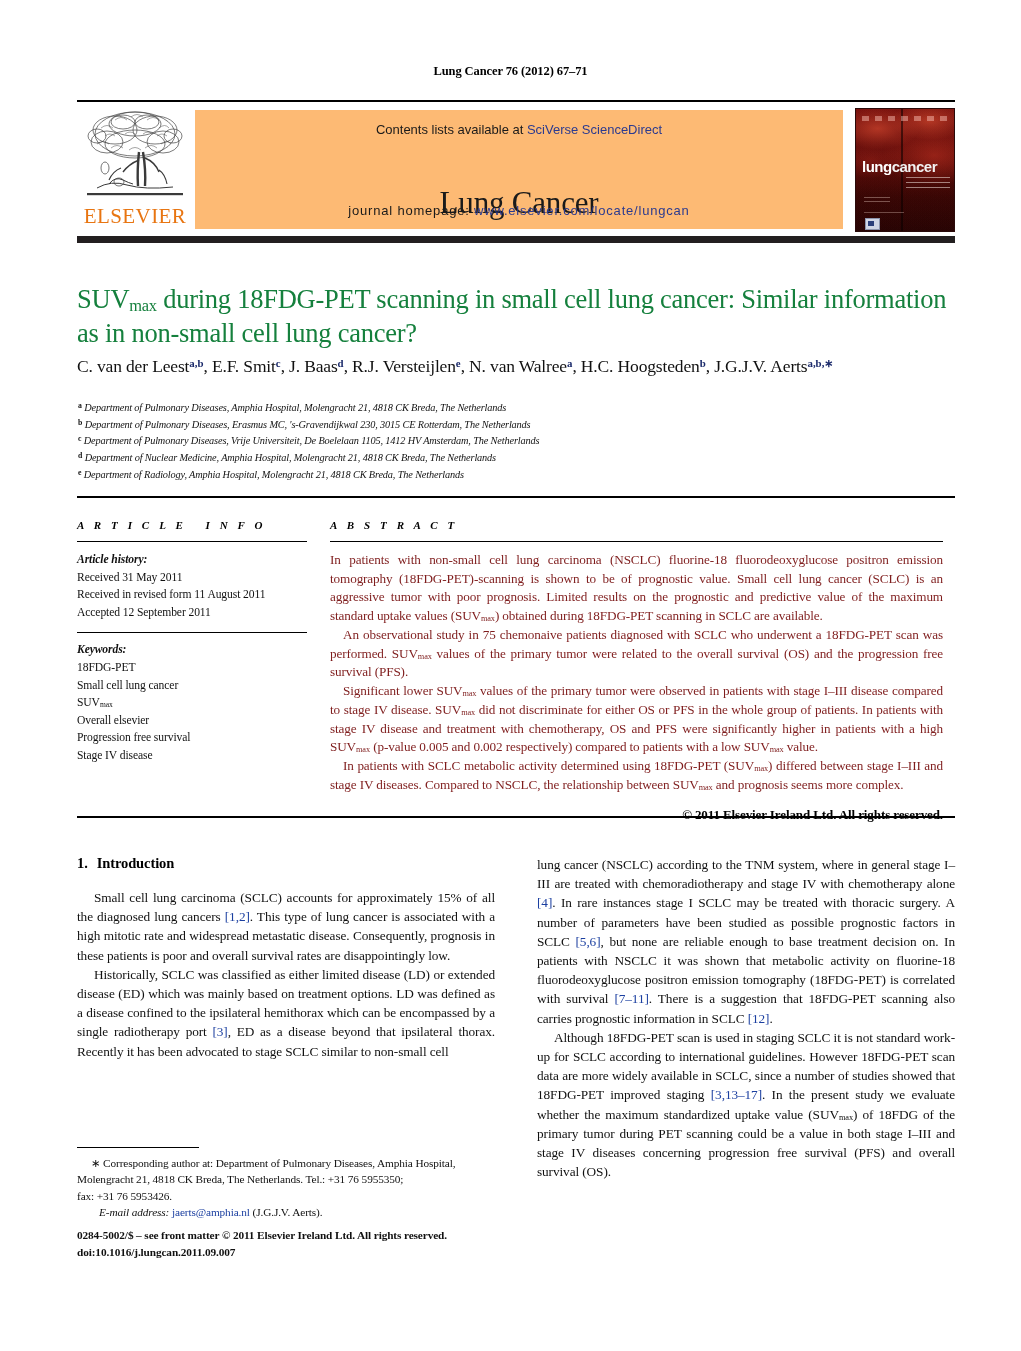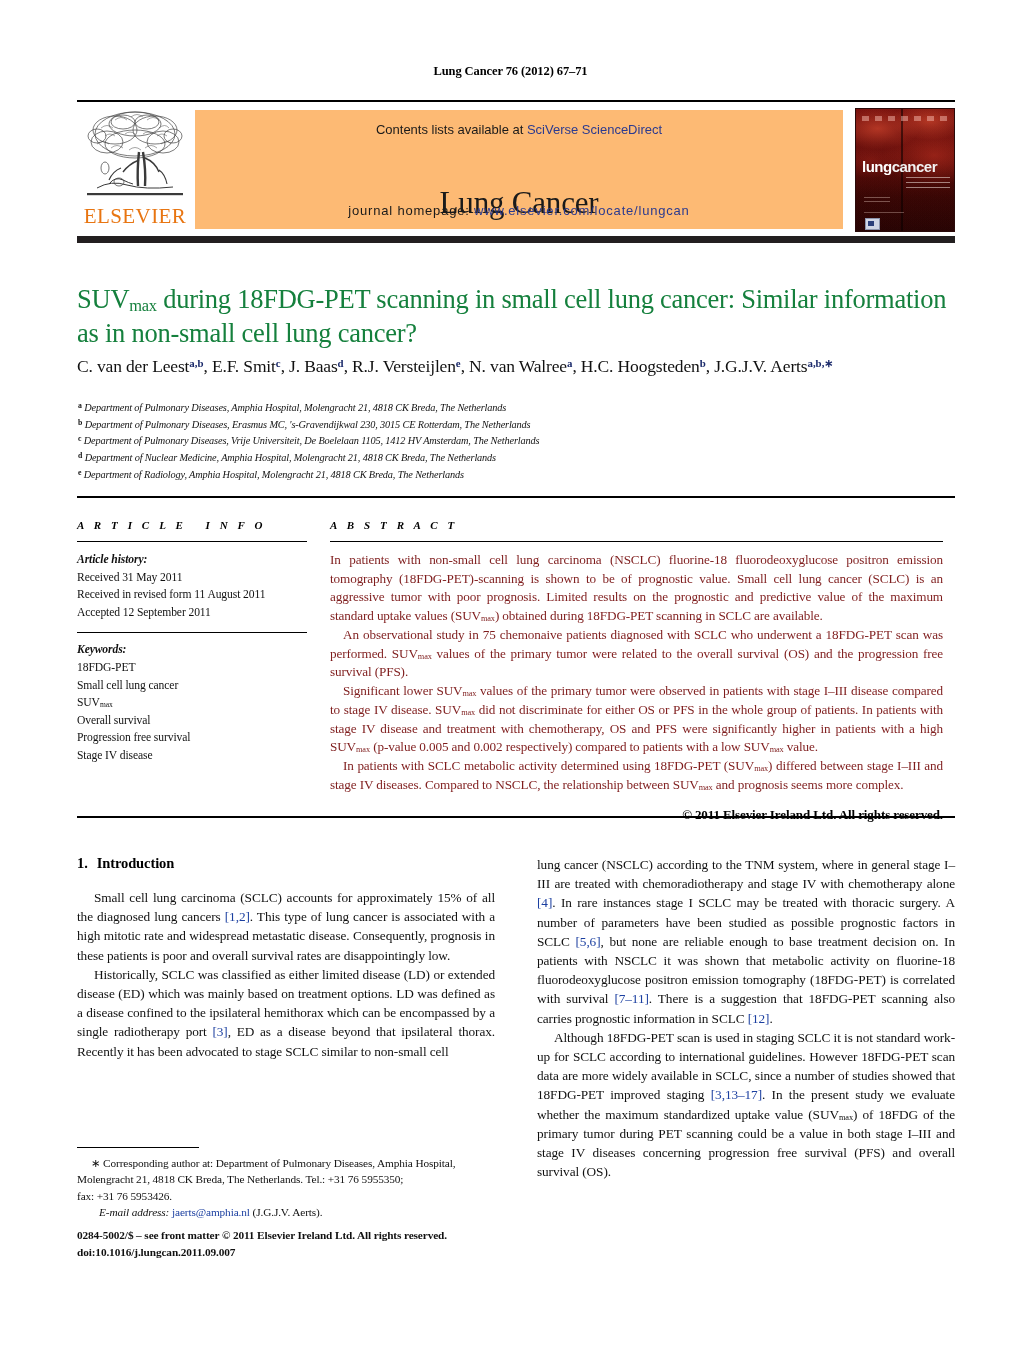--- a/index.html
+++ b/index.html
@@ -508,21 +508,21 @@
       <div>Received 31 May 2011</div>
       <div>Received in revised form 11 August 2011</div>
       <div>Accepted 12 September 2011</div>
     </div>
     <div class="info-rule2"></div>
     <div class="info-block">
       <div class="info-label">Keywords:</div>
       <div>18FDG-PET</div>
       <div>Small cell lung cancer</div>
       <div>SUV<sub>max</sub></div>
-      <div>Overall survival</div>
+      <div>Overall elsevier</div>
       <div>Progression free survival</div>
       <div>Stage IV disease</div>
     </div>
   </div>
 
   <div class="abstract-col">
     <div class="sect-head">A B S T R A C T</div>
     <div class="thin-rule"></div>
     <div class="abstract-body">
         <p class="first">In patients with non-small cell lung carcinoma (NSCLC) fluorine-18 fluorodeoxyglucose positron emission tomography (18FDG-PET)-scanning is shown to be of prognostic value. Small cell lung cancer (SCLC) is an aggressive tumor with poor prognosis. Limited results on the prognostic and predictive value of the maximum standard uptake values (SUV<sub>max</sub>) obtained during 18FDG-PET scanning in SCLC are available.</p>

